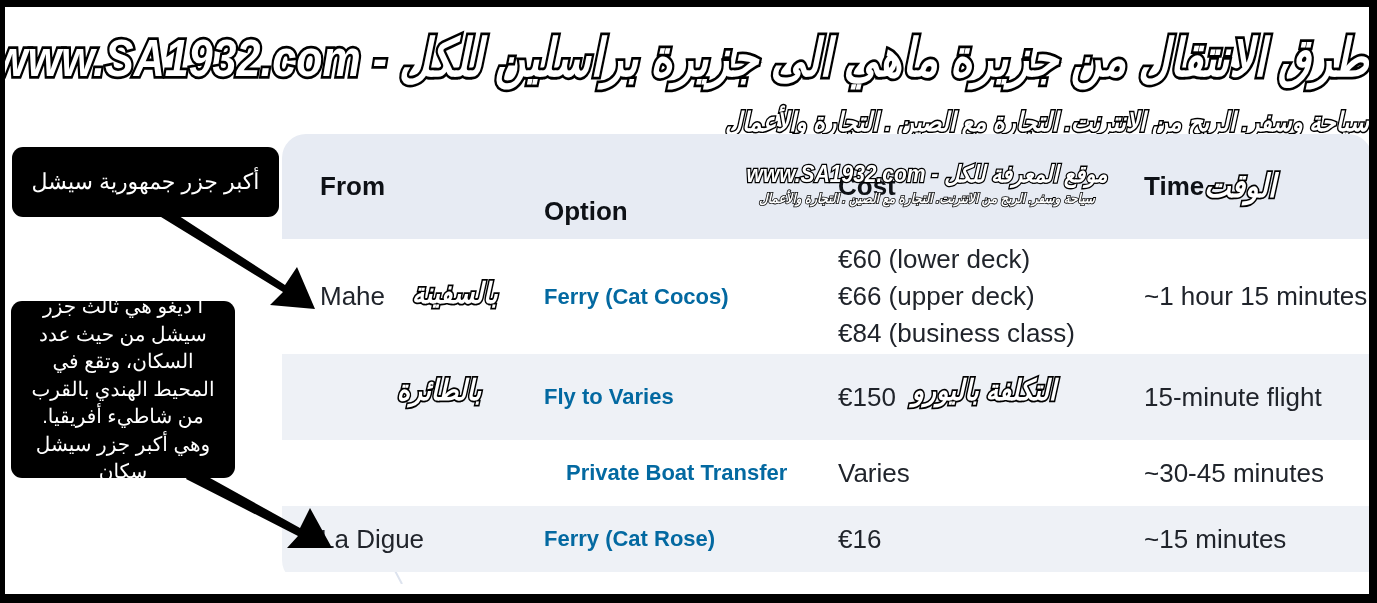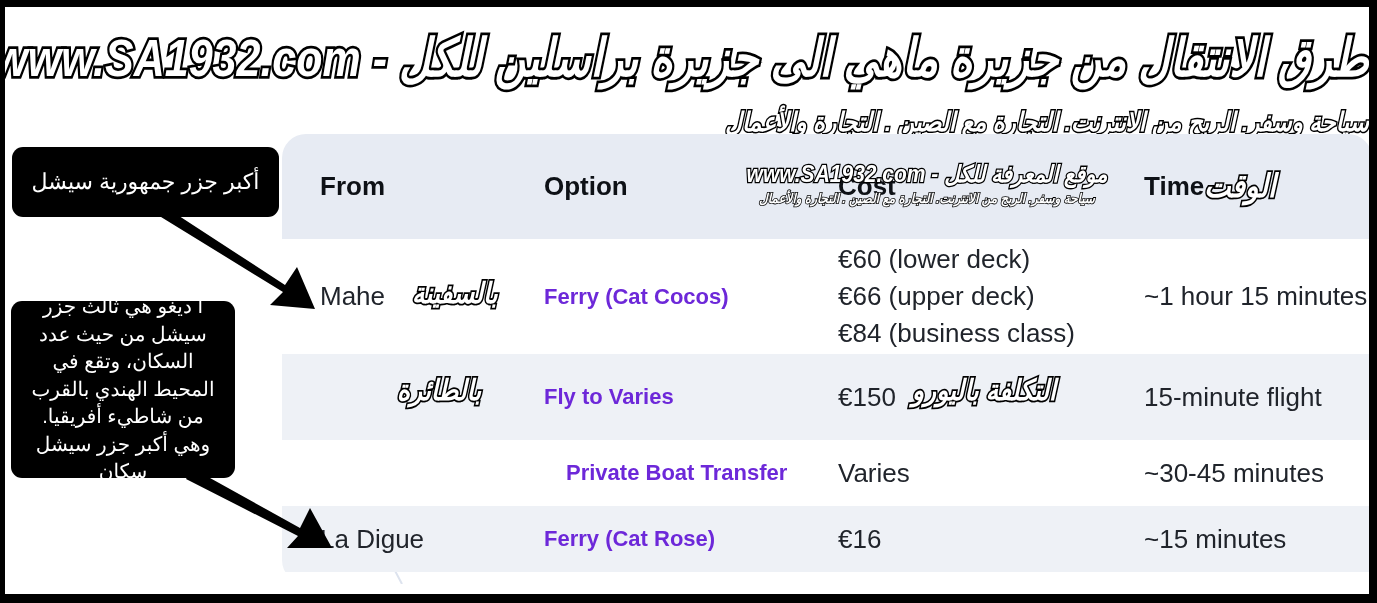--- a/index.html
+++ b/index.html
@@ -91,21 +91,21 @@
     position: absolute;
     top: 0;
     height: 105px;
     display: flex;
     align-items: center;
     font-size: 26px;
     font-weight: 700;
     color: #0e1116;
   }
   .h-from   { left: 38px; }
-  .h-option { left: 262px; }
+  .h-option { left: 262px; margin-top: 25px; }
   .h-cost   { left: 556px; }
   .h-time   { left: 862px; }
 
   .wm-overlay {
     position: absolute;
     left: 430px;
     top: 28px;
     width: 430px;
     direction: rtl;
     text-align: center;
@@ -142,21 +142,21 @@
   .trow.plain { background: #ffffff; }
 
   .cell {
     position: absolute;
     font-size: 26px;
     color: #20242b;
     display: flex;
     align-items: center;
   }
   .c-from   { left: 38px;  width: 215px; }
-  .c-option { left: 262px; width: 290px; font-weight: 700; color: #6d28d9; font-size: 22px; }
+  .c-option { left: 262px; width: 290px; font-weight: 700; color: #0369a1; font-size: 22px; }
   .c-cost   { left: 556px; width: 300px; flex-direction: column; align-items: flex-start; justify-content: center; }
   .c-cost div { line-height: 1.42; }
   .c-time   { left: 862px; width: 250px; }
 
   .ar-tag {
     position: absolute;
     font-size: 25px;
     font-weight: 700;
     font-style: italic;
     color: #ffffff;

